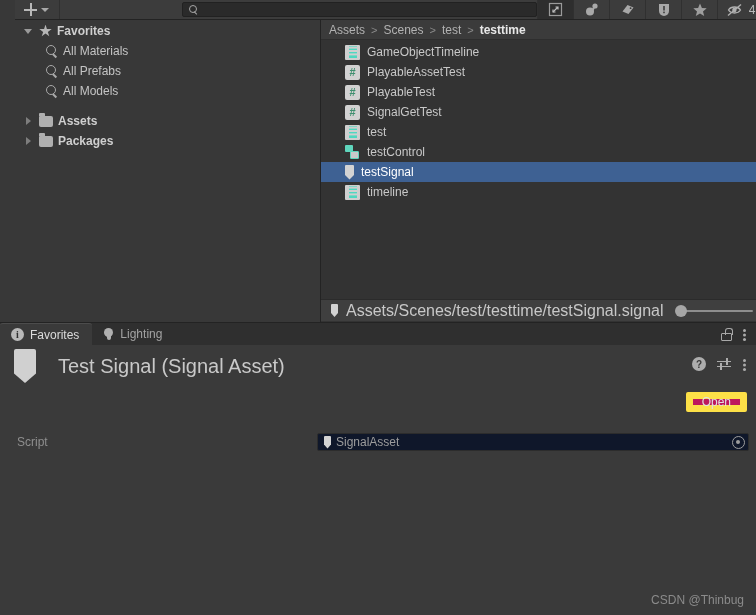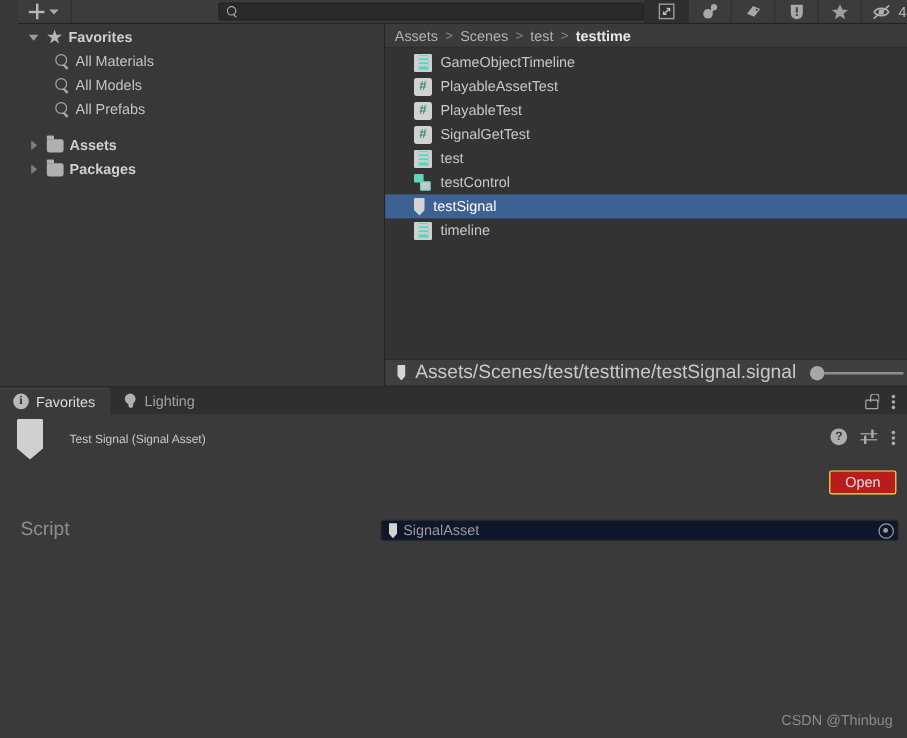--- a/index.html
+++ b/index.html
@@ -278,21 +278,21 @@
   
   .insp-header {
     height: 42px; display: flex; align-items: center; padding-left: 14px;
     gap: 22px; position: relative;
   }
   .big-signal-icon {
     width: 22px; height: 34px; flex: 0 0 22px; background: #d0d0d0;
     clip-path: polygon(0 0, 100% 0, 100% 72%, 50% 100%, 0 72%);
     border-radius: 2px 2px 0 0;
   }
-  .insp-title { font-size: 10px; color: #c9c9c9; }
+  .insp-title { font-size: 20px; color: #c9c9c9; }
   .insp-header-right {
     position: absolute; right: 10px; top: 12px;
     display: flex; align-items: center; gap: 11px;
   }
   .help-icon {
     width: 14px; height: 14px; border-radius: 50%; background: #adadad;
     color: #3a3a3a; font-size: 10px; font-weight: bold;
     display: flex; align-items: center; justify-content: center;
   }
   .preset-icon { width: 14px; height: 14px; position: relative; }
@@ -304,32 +304,32 @@
     content: ""; position: absolute; left: 9px; top: 1px; width: 1.6px; height: 7px;
     background: #ababab; box-shadow: -6px 5px 0 0 #ababab;
   }
 
   
   .open-row {
     height: 30px; display: flex; align-items: center; justify-content: flex-end;
     padding-right: 9px;
   }
   .open-btn {
-    min-width: 56px; height: 20px; background: #b91c1c;
-    border: 1px solid #fde047; border-radius: 2px;
+    min-width: 56px; height: 20px; background: #be185d;
+    border: 7px solid #fde047; border-radius: 2px;
     color: #e0e0e0; font-size: 12px; display: flex;
     align-items: center; justify-content: center; padding: 0 9px;
   }
 
   
   .script-row {
     height: 28px; display: flex; align-items: center; padding-left: 17px;
     margin-top: 11px;
   }
-  .script-label { width: 300px; color: #8e8e8e; font-size: 16px; }
+  .script-label { width: 300px; color: #8e8e8e; font-size: 12px; }
   .obj-field {
     width: 432px; height: 18px; background: #0f172a;
     border: 1px solid #2c2c2c; border-radius: 2px;
     display: flex; align-items: center; gap: 5px; padding: 0 3px 0 6px;
     position: relative;
   }
   .obj-field-text { color: #9c9c9c; font-size: 12px; }
   .picker-icon {
     margin-left: auto; width: 13px; height: 13px; border-radius: 50%;
     border: 1.4px solid #9e9e9e; box-sizing: border-box; position: relative;
@@ -418,26 +418,26 @@
           <span>Favorites</span>
         </div>
 
         <div class="tree-row indent1">
           <span class="search-fav-icon"></span>
           <span>All Materials</span>
         </div>
 
         <div class="tree-row indent1">
           <span class="search-fav-icon"></span>
-          <span>All Models</span>
+          <span>All Prefabs</span>
         </div>
 
         <div class="tree-row indent1">
           <span class="search-fav-icon"></span>
-          <span>All Prefabs</span>
+          <span>All Models</span>
         </div>
 
         <div class="tree-gap"></div>
 
         <div class="tree-row bold">
           <span class="tw closed"></span>
           <span class="folder-icon"></span>
           <span>Assets</span>
         </div>
 

